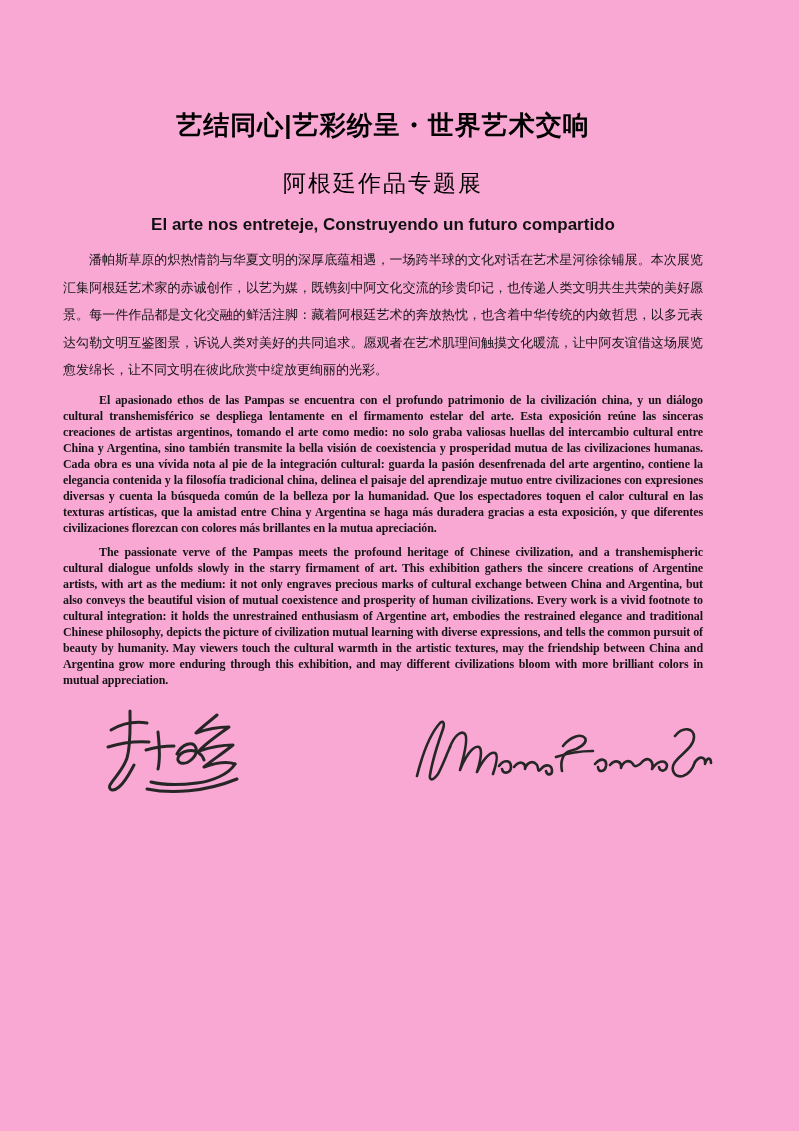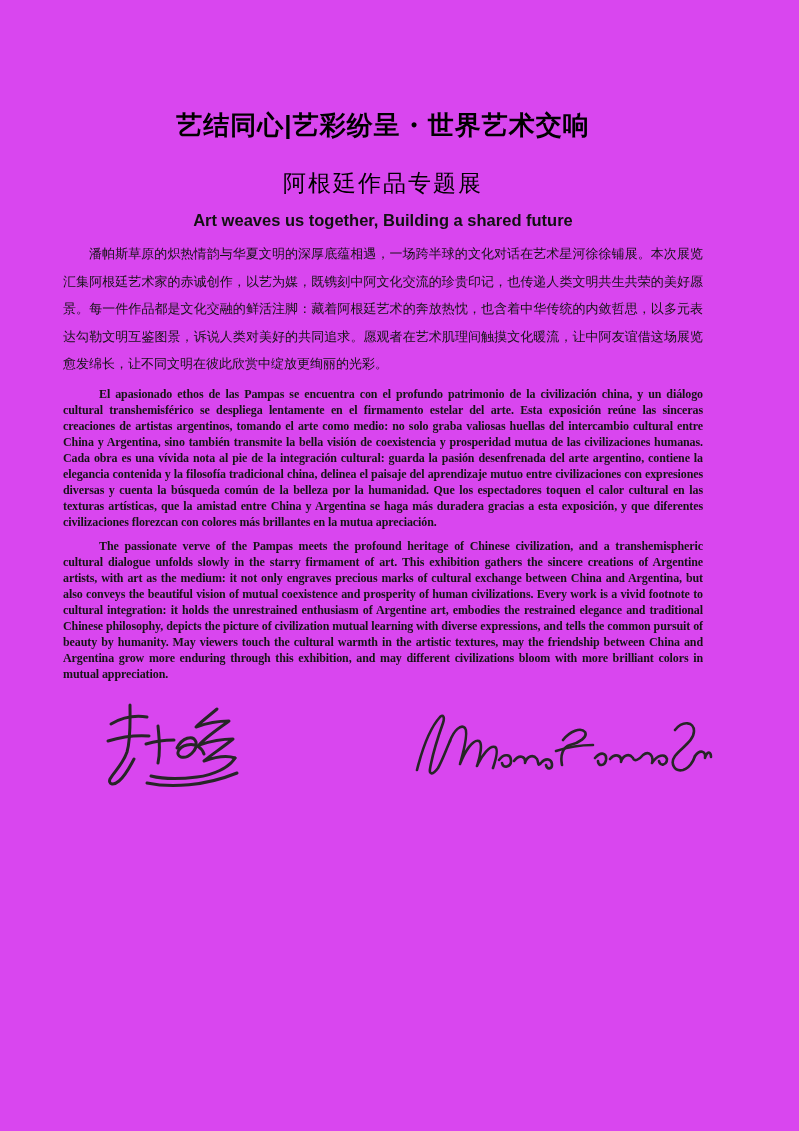--- a/index.html
+++ b/index.html
@@ -12,21 +12,21 @@
     height: 1131px;
     font-family: "Liberation Serif", "DejaVu Serif", serif;
     color: #1a1a1a;
   }
   .page {
     box-sizing: border-box;
     width: 799px;
     height: 1131px;
     padding: 106px 96px 0 63px;
     overflow: hidden;
-    background: #d946ef;
+    background: #f9a8d4;
   }
   .title-cn-1 {
     margin: 0;
     text-align: center;
     font-family: "Liberation Sans", "DejaVu Sans", sans-serif;
     font-weight: bold;
     font-size: 26px;
     line-height: 38px;
     letter-spacing: 1px;
     color: #000000;
@@ -91,22 +91,22 @@
 </style>
 </head>
 <body>
 
 <div class="page">
 
   <h1 class="title-cn-1">艺结同心|艺彩纷呈・世界艺术交响</h1>
 
   <h2 class="title-cn-2">阿根廷作品专题展</h2>
 
+  <h3 class="subtitle es">El arte nos entreteje, Construyendo un futuro compartido</h3>
 
-  <h3 class="subtitle en">Art weaves us together, Building a shared future</h3>
 
   <p class="para cn">潘帕斯草原的炽热情韵与华夏文明的深厚底蕴相遇，一场跨半球的文化对话在艺术星河徐徐铺展。本次展览汇集阿根廷艺术家的赤诚创作，以艺为媒，既镌刻中阿文化交流的珍贵印记，也传递人类文明共生共荣的美好愿景。每一件作品都是文化交融的鲜活注脚：藏着阿根廷艺术的奔放热忱，也含着中华传统的内敛哲思，以多元表达勾勒文明互鉴图景，诉说人类对美好的共同追求。愿观者在艺术肌理间触摸文化暖流，让中阿友谊借这场展览愈发绵长，让不同文明在彼此欣赏中绽放更绚丽的光彩。</p>
 
   <p class="para western">El apasionado ethos de las Pampas se encuentra con el profundo patrimonio de la civilización china, y un diálogo cultural transhemisférico se despliega lentamente en el firmamento estelar del arte. Esta exposición reúne las sinceras creaciones de artistas argentinos, tomando el arte como medio: no solo graba valiosas huellas del intercambio cultural entre China y Argentina, sino también transmite la bella visión de coexistencia y prosperidad mutua de las civilizaciones humanas. Cada obra es una vívida nota al pie de la integración cultural: guarda la pasión desenfrenada del arte argentino, contiene la elegancia contenida y la filosofía tradicional china, delinea el paisaje del aprendizaje mutuo entre civilizaciones con expresiones diversas y cuenta la búsqueda común de la belleza por la humanidad. Que los espectadores toquen el calor cultural en las texturas artísticas, que la amistad entre China y Argentina se haga más duradera gracias a esta exposición, y que diferentes civilizaciones florezcan con colores más brillantes en la mutua apreciación.</p>
 
   <p class="para western">The passionate verve of the Pampas meets the profound heritage of Chinese civilization, and a transhemispheric cultural dialogue unfolds slowly in the starry firmament of art. This exhibition gathers the sincere creations of Argentine artists, with art as the medium: it not only engraves precious marks of cultural exchange between China and Argentina, but also conveys the beautiful vision of mutual coexistence and prosperity of human civilizations. Every work is a vivid footnote to cultural integration: it holds the unrestrained enthusiasm of Argentine art, embodies the restrained elegance and traditional Chinese philosophy, depicts the picture of civilization mutual learning with diverse expressions, and tells the common pursuit of beauty by humanity. May viewers touch the cultural warmth in the artistic textures, may the friendship between China and Argentina grow more enduring through this exhibition, and may different civilizations bloom with more brilliant colors in mutual appreciation.</p>
 
   <div class="signatures">
 
     <svg class="sig sig-left" width="140" height="92" viewBox="0 0 140 92" aria-label="handwritten-chinese-signature">

